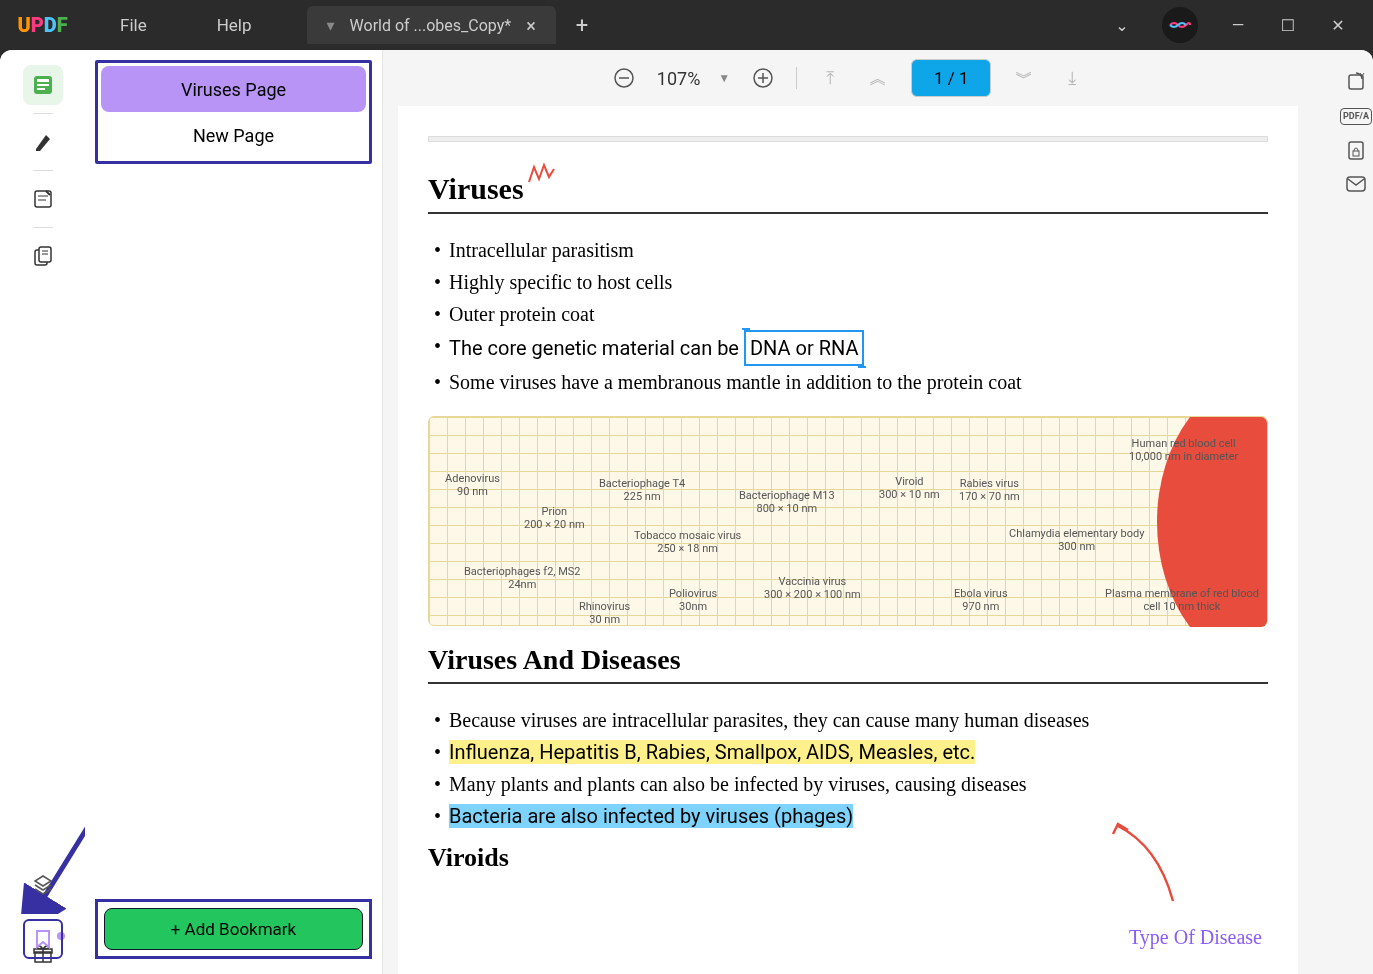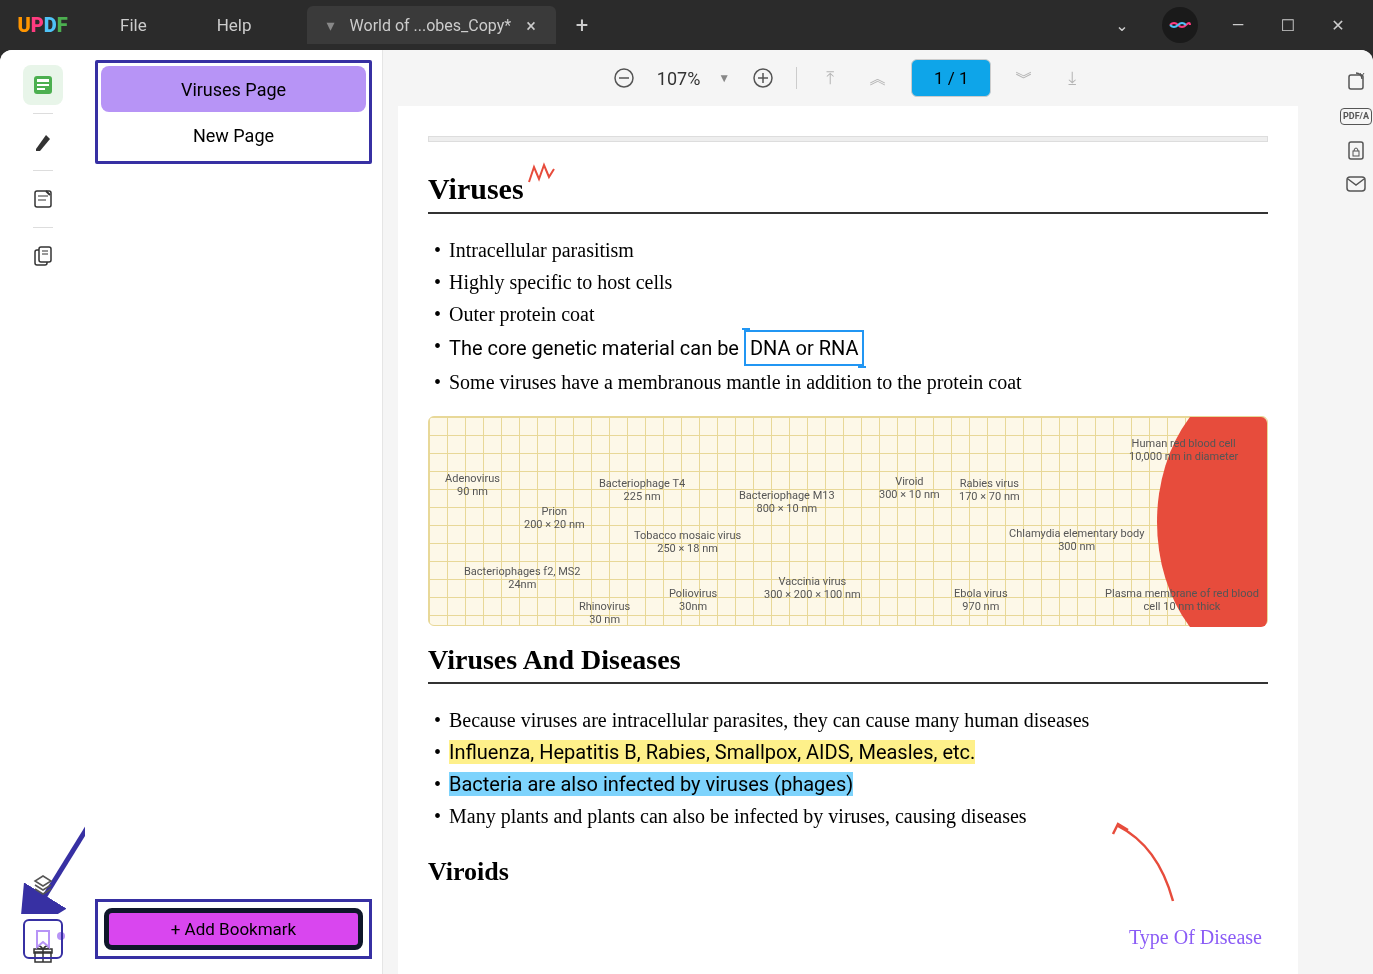--- a/index.html
+++ b/index.html
@@ -20,21 +20,21 @@
 .rail-btn{width:40px;height:40px;border-radius:8px;display:flex;align-items:center;justify-content:center;cursor:pointer}
 .rail-btn.active{background:#e8f5e9}
 .rail-sep{width:20px;height:1px;background:#ddd}
 .rail-bottom{position:absolute;bottom:15px;display:flex;flex-direction:column;align-items:center;gap:15px}
 .arrow-annotation{position:absolute;bottom:60px;left:20px;pointer-events:none}
 .bookmark-panel{width:298px;background:#fff;border-right:1px solid #e5e5e5;position:relative;padding:10px}
 .bookmark-list{border:3px solid #3730a3;border-radius:2px;padding:3px}
 .bm-item{height:46px;display:flex;align-items:center;justify-content:center;font-size:18px;border-radius:8px;cursor:pointer}
 .bm-item.selected{background:#b794f6;color:#000}
 .add-bookmark-wrap{position:absolute;bottom:15px;left:10px;right:10px;border:3px solid #3730a3;padding:6px}
-.add-bookmark-btn{height:42px;background:#d946ef;border:5px solid #0f172a;border-radius:8px;display:flex;align-items:center;justify-content:center;font-size:17px;cursor:pointer}
+.add-bookmark-btn{height:42px;background:#22c55e;border:1px solid #0f172a;border-radius:8px;display:flex;align-items:center;justify-content:center;font-size:17px;cursor:pointer}
 .content{flex:1;display:flex;flex-direction:column;background:#f5f5f5}
 .toolbar{height:56px;display:flex;align-items:center;justify-content:center;gap:18px;background:#f5f5f5}
 .tb-btn{width:30px;height:30px;display:flex;align-items:center;justify-content:center;cursor:pointer;color:#555;font-size:18px}
 .zoom-text{font-size:18px;color:#333}
 .tb-sep{width:1px;height:22px;background:#ccc}
 .page-input{width:80px;height:38px;border:1px solid #ccc;border-radius:6px;text-align:center;font-size:17px;background:#0ea5e9}
 .doc-area{flex:1;display:flex;justify-content:center;overflow:hidden;padding:0 15px}
 .page{width:100%;background:#fff;padding:30px 30px 0 30px;overflow:hidden}
 .page-rule{height:6px;background:#eee;border:1px solid #ddd;margin-bottom:30px}
 .h1{font-family:Georgia,serif;font-size:30px;font-weight:700;display:inline-block;position:relative}
@@ -271,31 +271,31 @@
               <div>Plasma membrane of red blood cell 10 nm thick</div>
               <div></div>
             </div>
           </div>
 
         <h2 class="h1" style="font-size:28px">Viruses And Diseases</h2>
         <div class="h1-line"></div>
         <ul class="bullets">
           <li>Because viruses are intracellular parasites, they can cause many human diseases</li>
           <li><span class="hl-yellow">Influenza, Hepatitis B, Rabies, Smallpox, AIDS, Measles, etc.</span></li>
+          <li>Many plants and plants can also be infected by viruses, causing diseases</li>
           <li><span class="hl-blue">Bacteria are also infected by viruses (phages)</span></li>
-          <li>Many plants and plants can also be infected by viruses, causing diseases</li>
         </ul>
 
         <svg class="hand-arrow" width="100" height="100" style="position:absolute;right:100px;top:710px">
             <path d="M20 10 Q60 30 75 85" stroke="#e74c3c" stroke-width="2.5" fill="none"></path>
             <path d="M15 18 L20 8 L30 14" stroke="#e74c3c" stroke-width="2.5" fill="none"></path>
           </svg>
         <div class="hand-text">Type Of Disease</div>
 
-        <h2 class="h1" style="font-size:26px;margin-top:25px">Viroids</h2>
+        <h2 class="h1" style="font-size:26px;margin-top:11px">Viroids</h2>
       </div>
     </div>
   </div>
 
   <div class="right-rail">
     <div class="right-btn">
         <svg width="22" height="22">
           <rect x="4" y="4" width="14" height="14" rx="2" fill="none" stroke="#555" stroke-width="1.5"></rect>
           <path d="M11 2 A6 6 0 0 1 17 8" fill="none" stroke="#555" stroke-width="1.5"></path>
           <path d="M15 2 L17 5 L19 2" fill="none" stroke="#555"></path>

